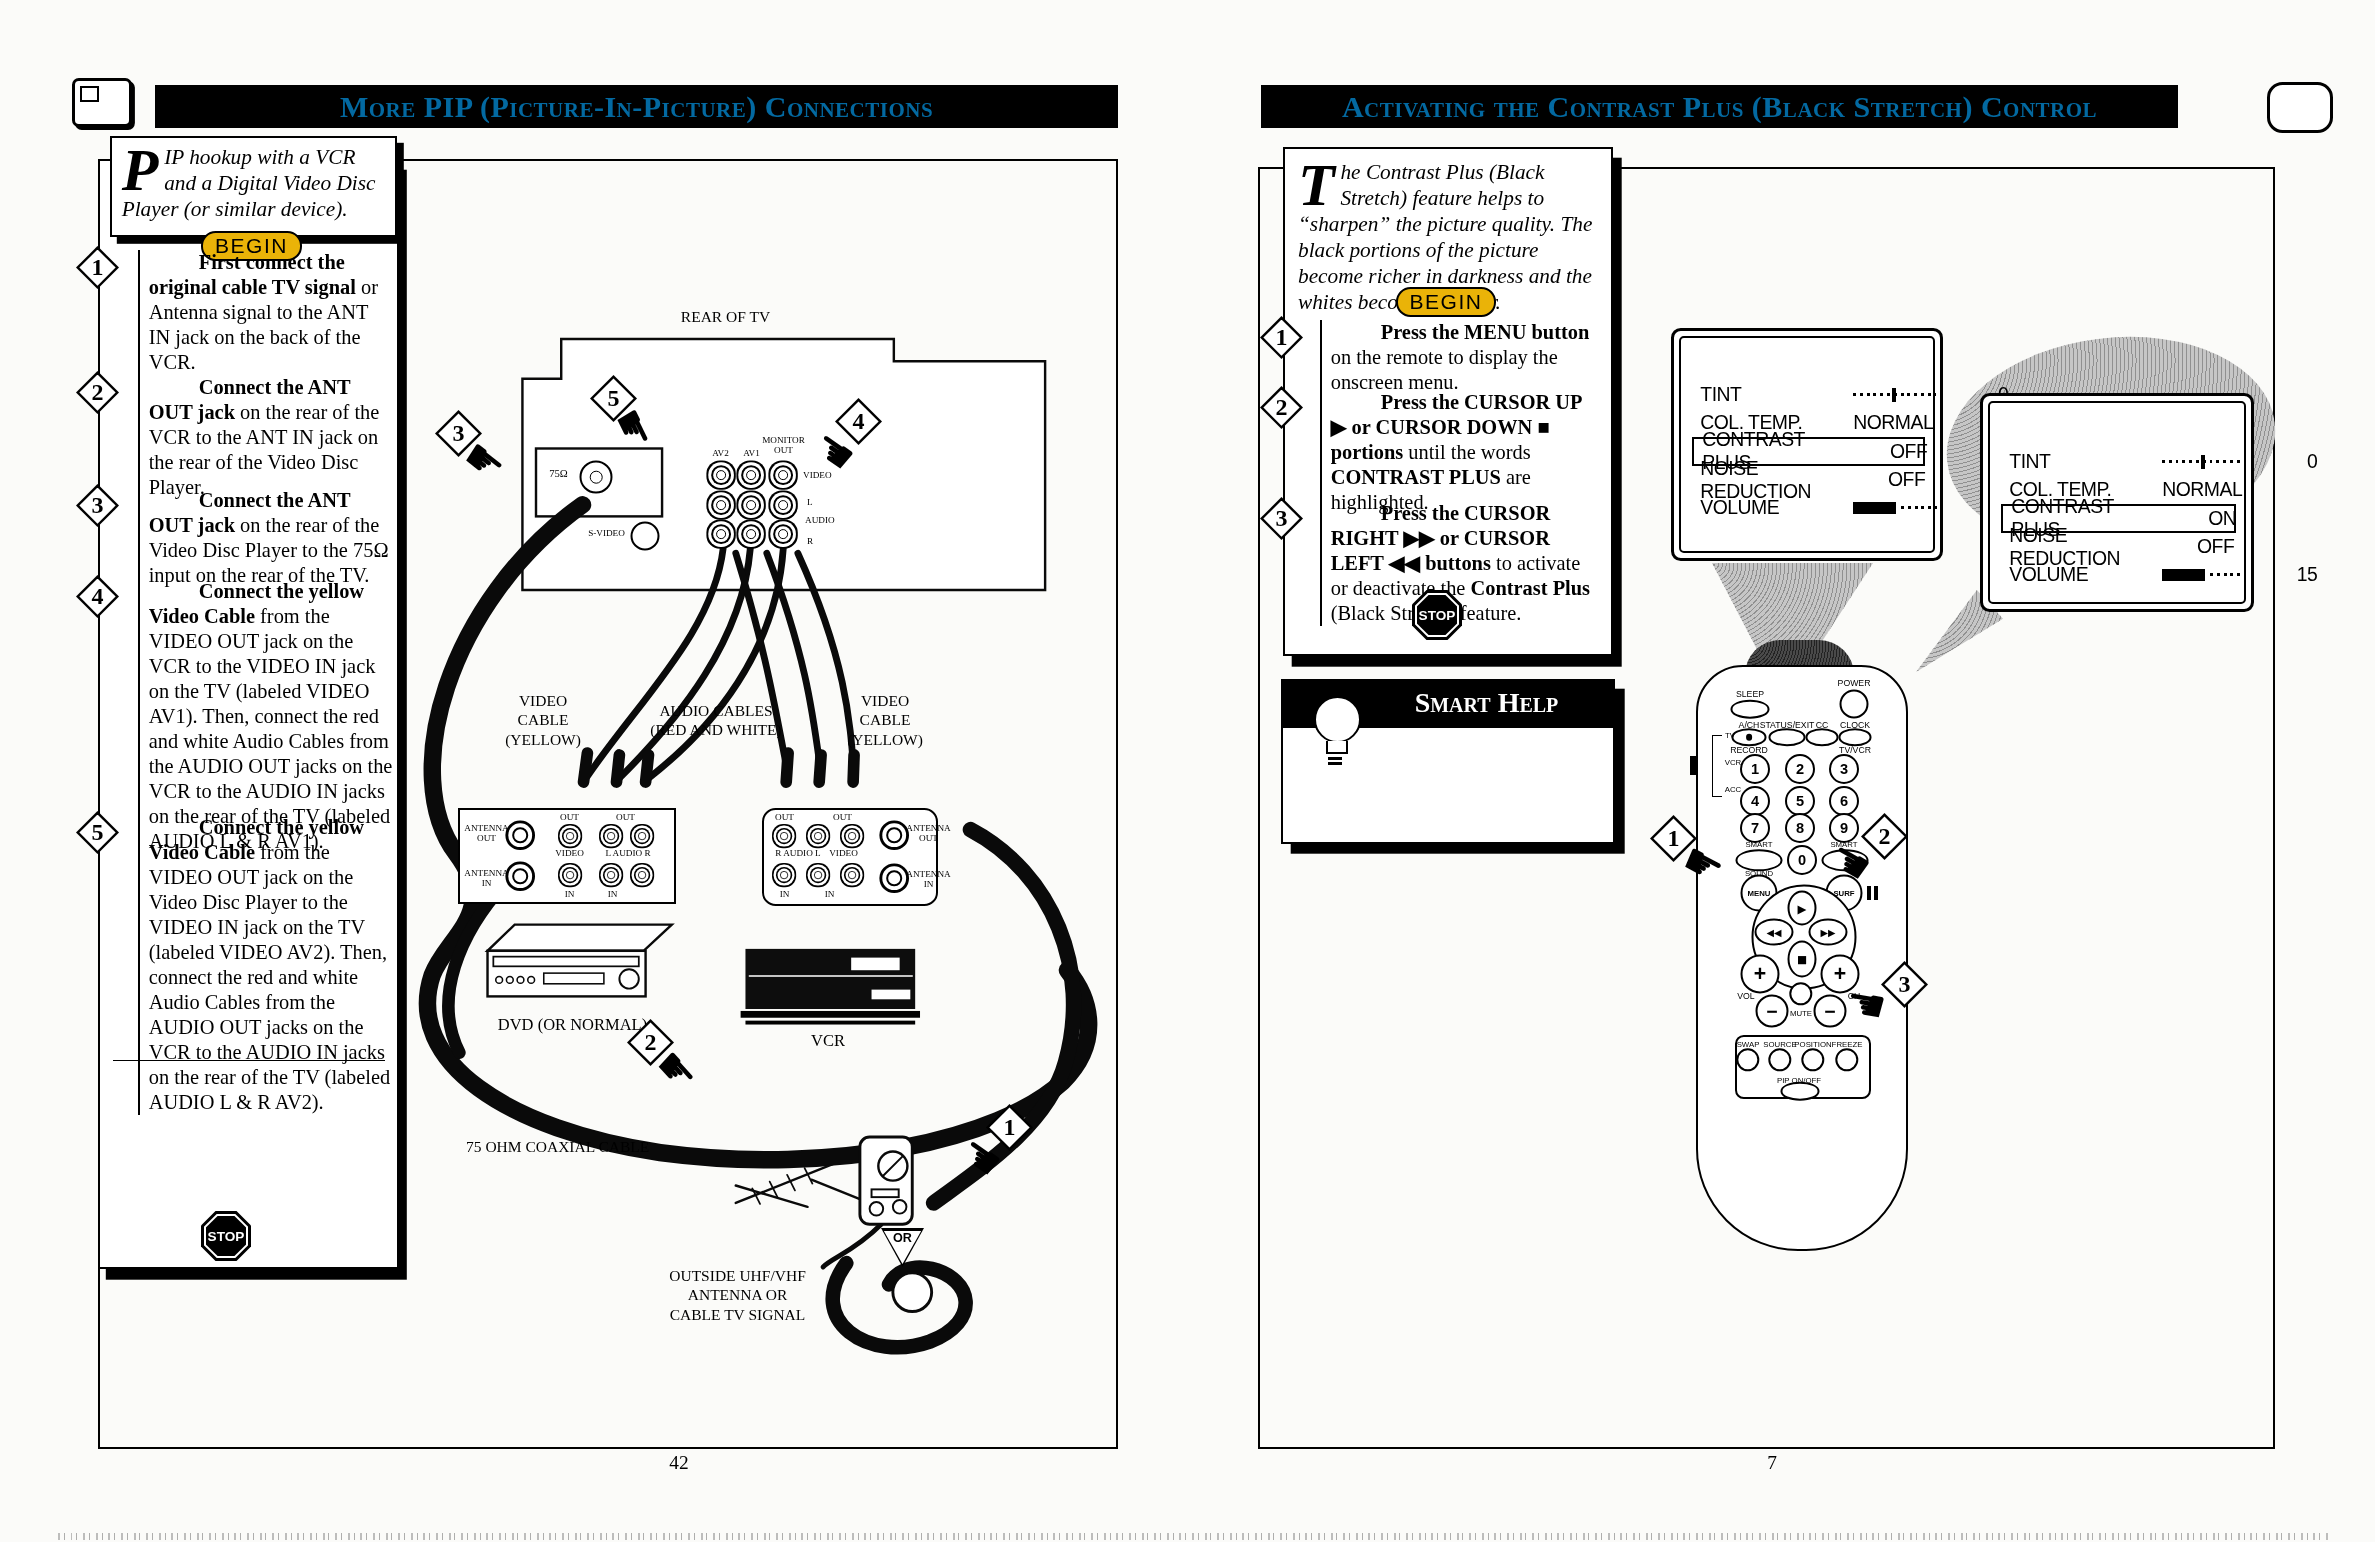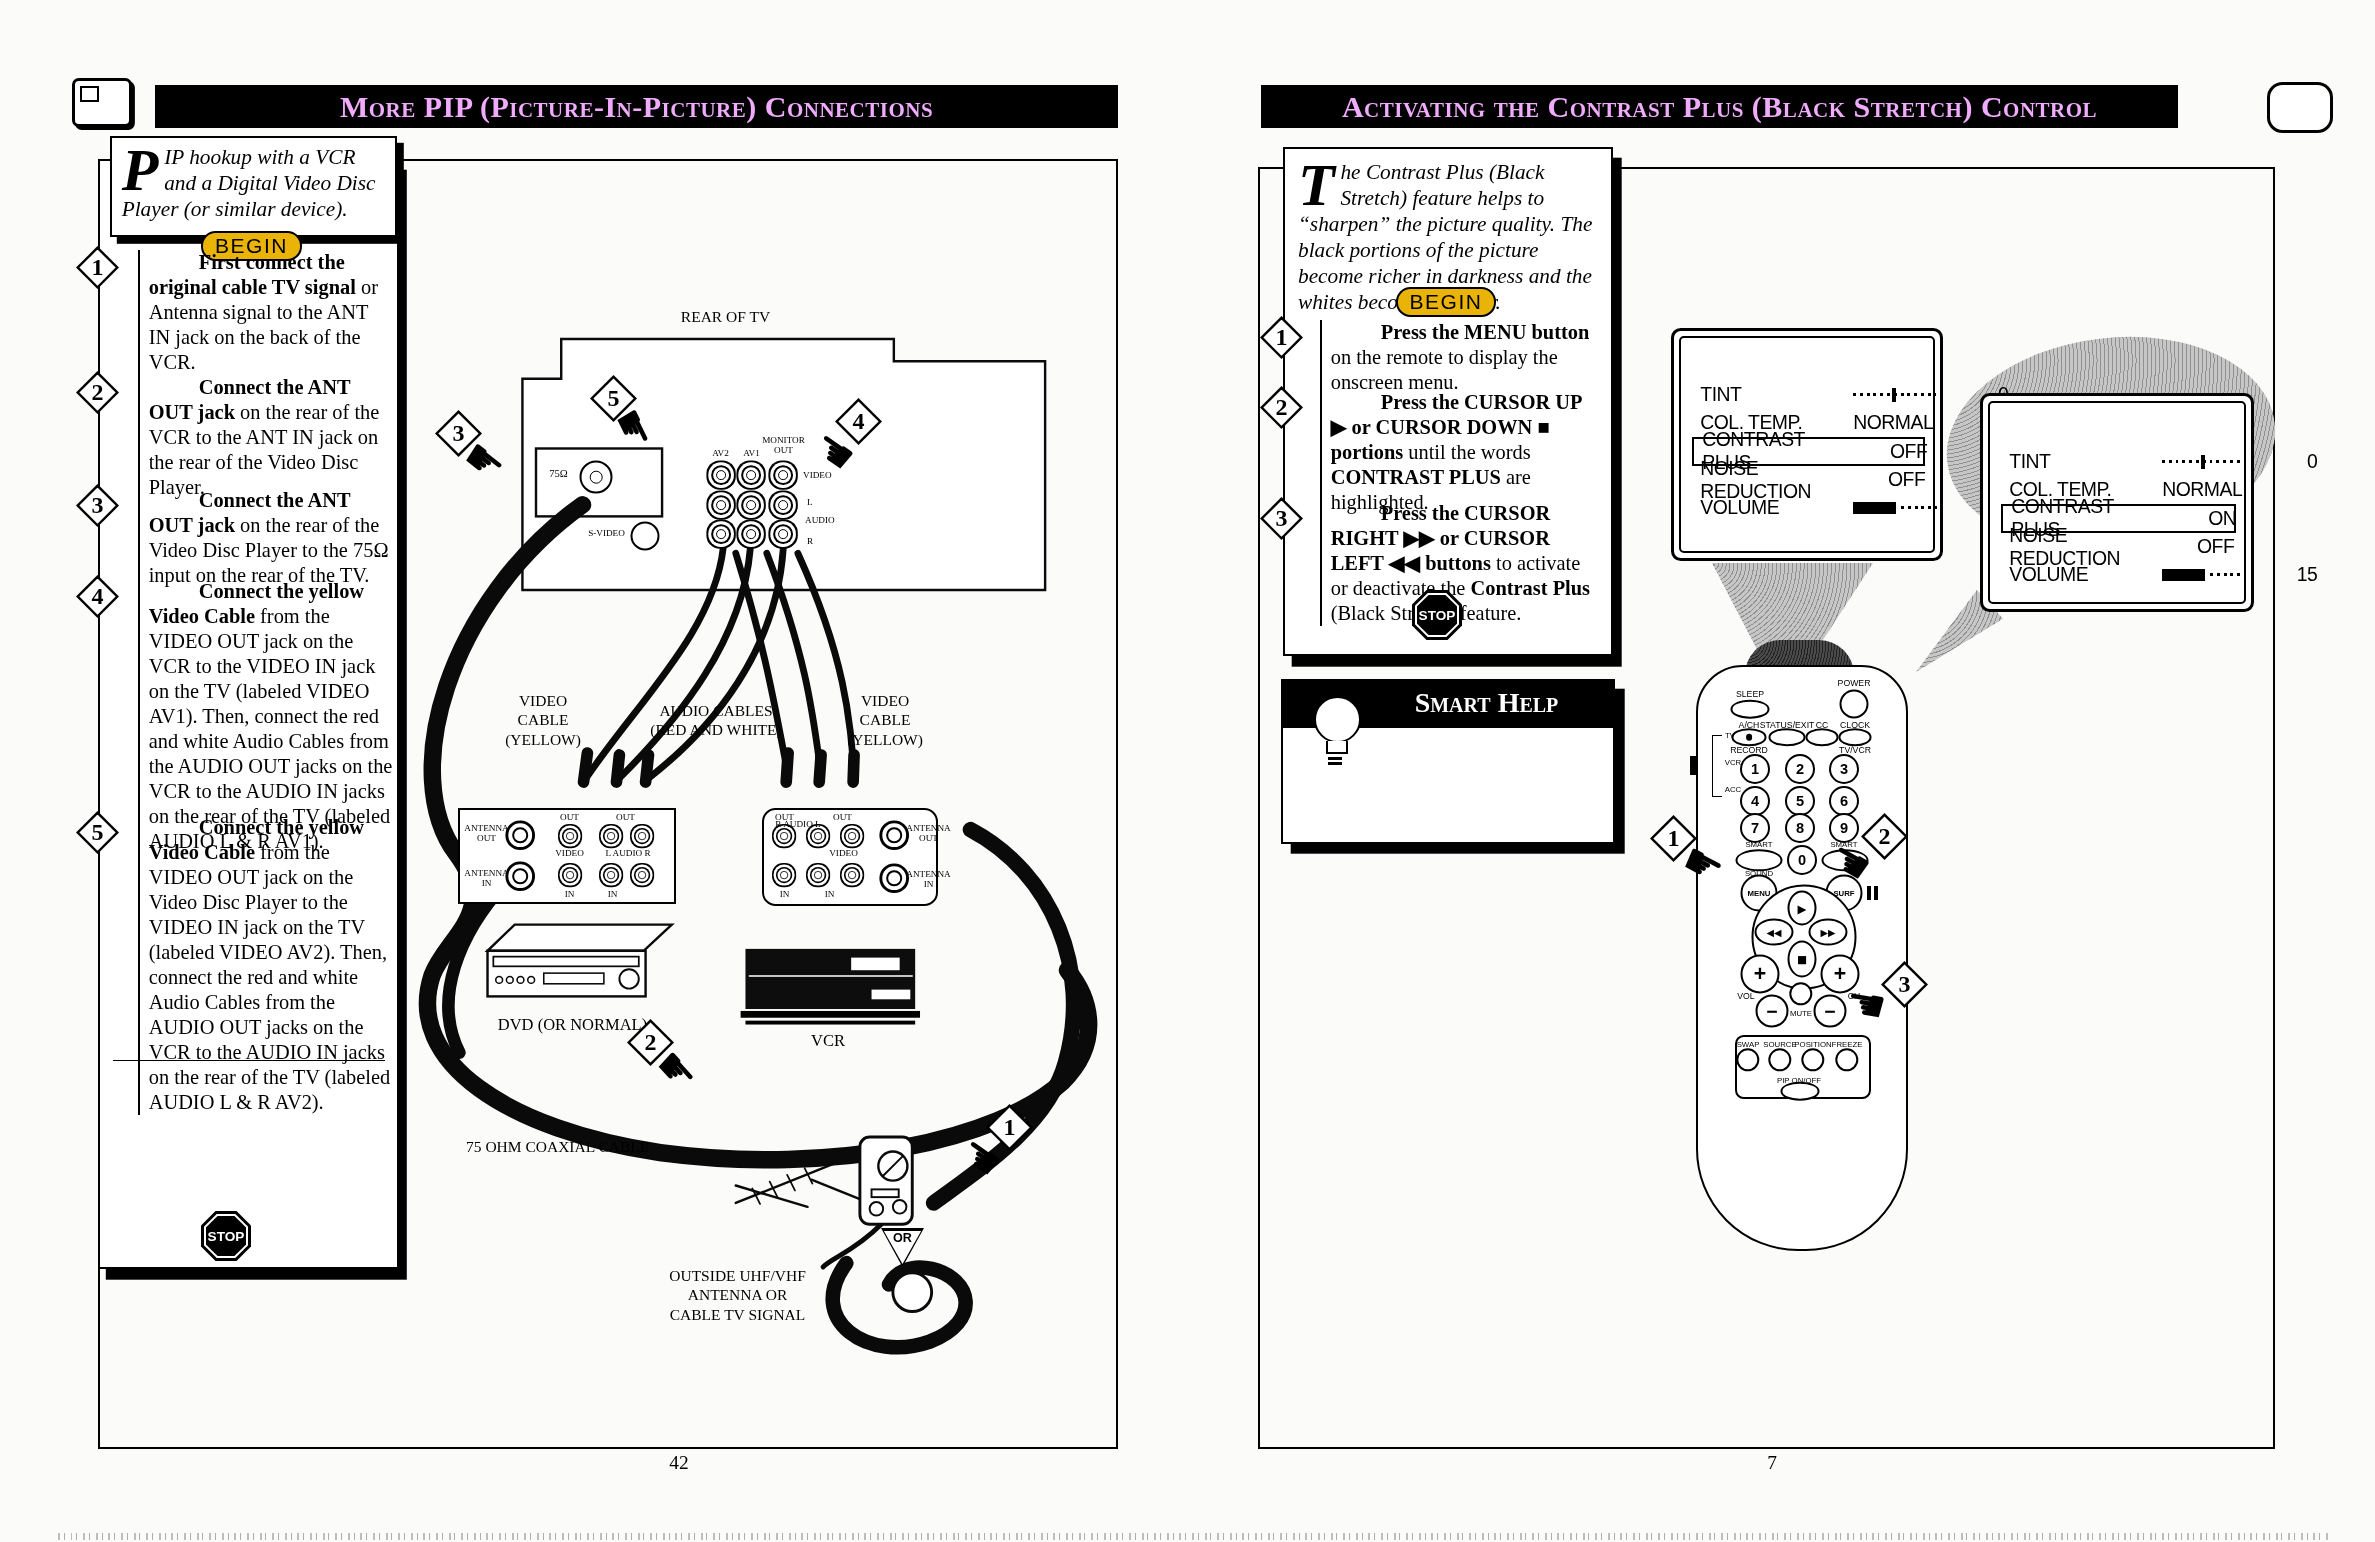--- a/index.html
+++ b/index.html
@@ -2,21 +2,21 @@
 <html><head>
 <meta charset="utf-8">
 <style>
   html,body{margin:0;padding:0}
   body{width:2375px;height:1543px;position:relative;background:#fbfbf9;overflow:hidden;
        font-family:"Liberation Serif",serif;color:#000}
   .abs{position:absolute}
   .ser{font-family:"Liberation Serif",serif}
   .san{font-family:"Liberation Sans",sans-serif}
   .frame{border:2.4px solid #000}
-  .titlebar{background:#000;color:#f0abfc;text-align:center;font-variant:small-caps;
+  .titlebar{background:#000;color:#0369a1;text-align:center;font-variant:small-caps;
             font-weight:bold;font-size:30px;line-height:43px;letter-spacing:0.5px;height:43px}
   .colbox{background:#fff;border:2.9px solid #000}
   .sh{box-shadow:8.7px 10.7px 0 #000}
   .introbox{background:#fff;border:2.9px solid #000;box-shadow:6.8px 6.8px 0 #000;padding:5.8px 9.7px}
   .dropcap{float:left;font-size:60px;line-height:49px;font-style:italic;font-weight:bold;margin:1.9px 5.8px 0 0}
   .intro-t{font-style:italic;font-size:21.3px;line-height:26px}
   .begin{display:inline-block;border:2.9px solid #000;border-radius:14.6px;padding:1px 11.6px;
          font-weight:normal;font-size:21px;letter-spacing:1.5px;background:#eab308}
   .step{font-size:20.4px;line-height:25px}
   .step .txt{border-left:2.4px solid #000;padding-left:8.7px;text-indent:50px}
@@ -250,21 +250,21 @@
   <span class="jack sm" style="left:642px;top:875px"></span>
   <div class="abs lbl tiny ser" style="left:557px;top:889px;width:25px">IN</div>
   <div class="abs lbl tiny ser" style="left:600px;top:889px;width:25px">IN</div>
 
   <div class="panel" style="left:762px;top:808px;width:172px;height:94px;border-radius:13.6px"></div>
   <div class="abs lbl tiny ser" style="left:770px;top:812px;width:29px">OUT</div>
   <div class="abs lbl tiny ser" style="left:828px;top:812px;width:29px">OUT</div>
   <span class="jack sm" style="left:784px;top:836px"></span>
   <span class="jack sm" style="left:818px;top:836px"></span>
   <span class="jack sm" style="left:852px;top:836px"></span>
-  <div class="abs lbl tiny ser" style="left:763px;top:819px;width:70px">R  AUDIO  L</div>
+  <div class="abs lbl tiny ser" style="left:763px;top:848px;width:70px">R  AUDIO  L</div>
   <div class="abs lbl tiny ser" style="left:823px;top:848px;width:41px">VIDEO</div>
   <span class="jack sm" style="left:784px;top:875px"></span>
   <span class="jack sm" style="left:818px;top:875px"></span>
   <span class="jack sm" style="left:852px;top:875px"></span>
   <div class="abs lbl tiny ser" style="left:772px;top:889px;width:25px">IN</div>
   <div class="abs lbl tiny ser" style="left:817px;top:889px;width:25px">IN</div>
   <span class="fconn" style="left:894px;top:835px"></span>
   <span class="fconn" style="left:894px;top:878px"></span>
   <div class="abs lbl tiny ser pre" style="left:906px;top:823px;width:45px">ANTENNA
 OUT</div>

